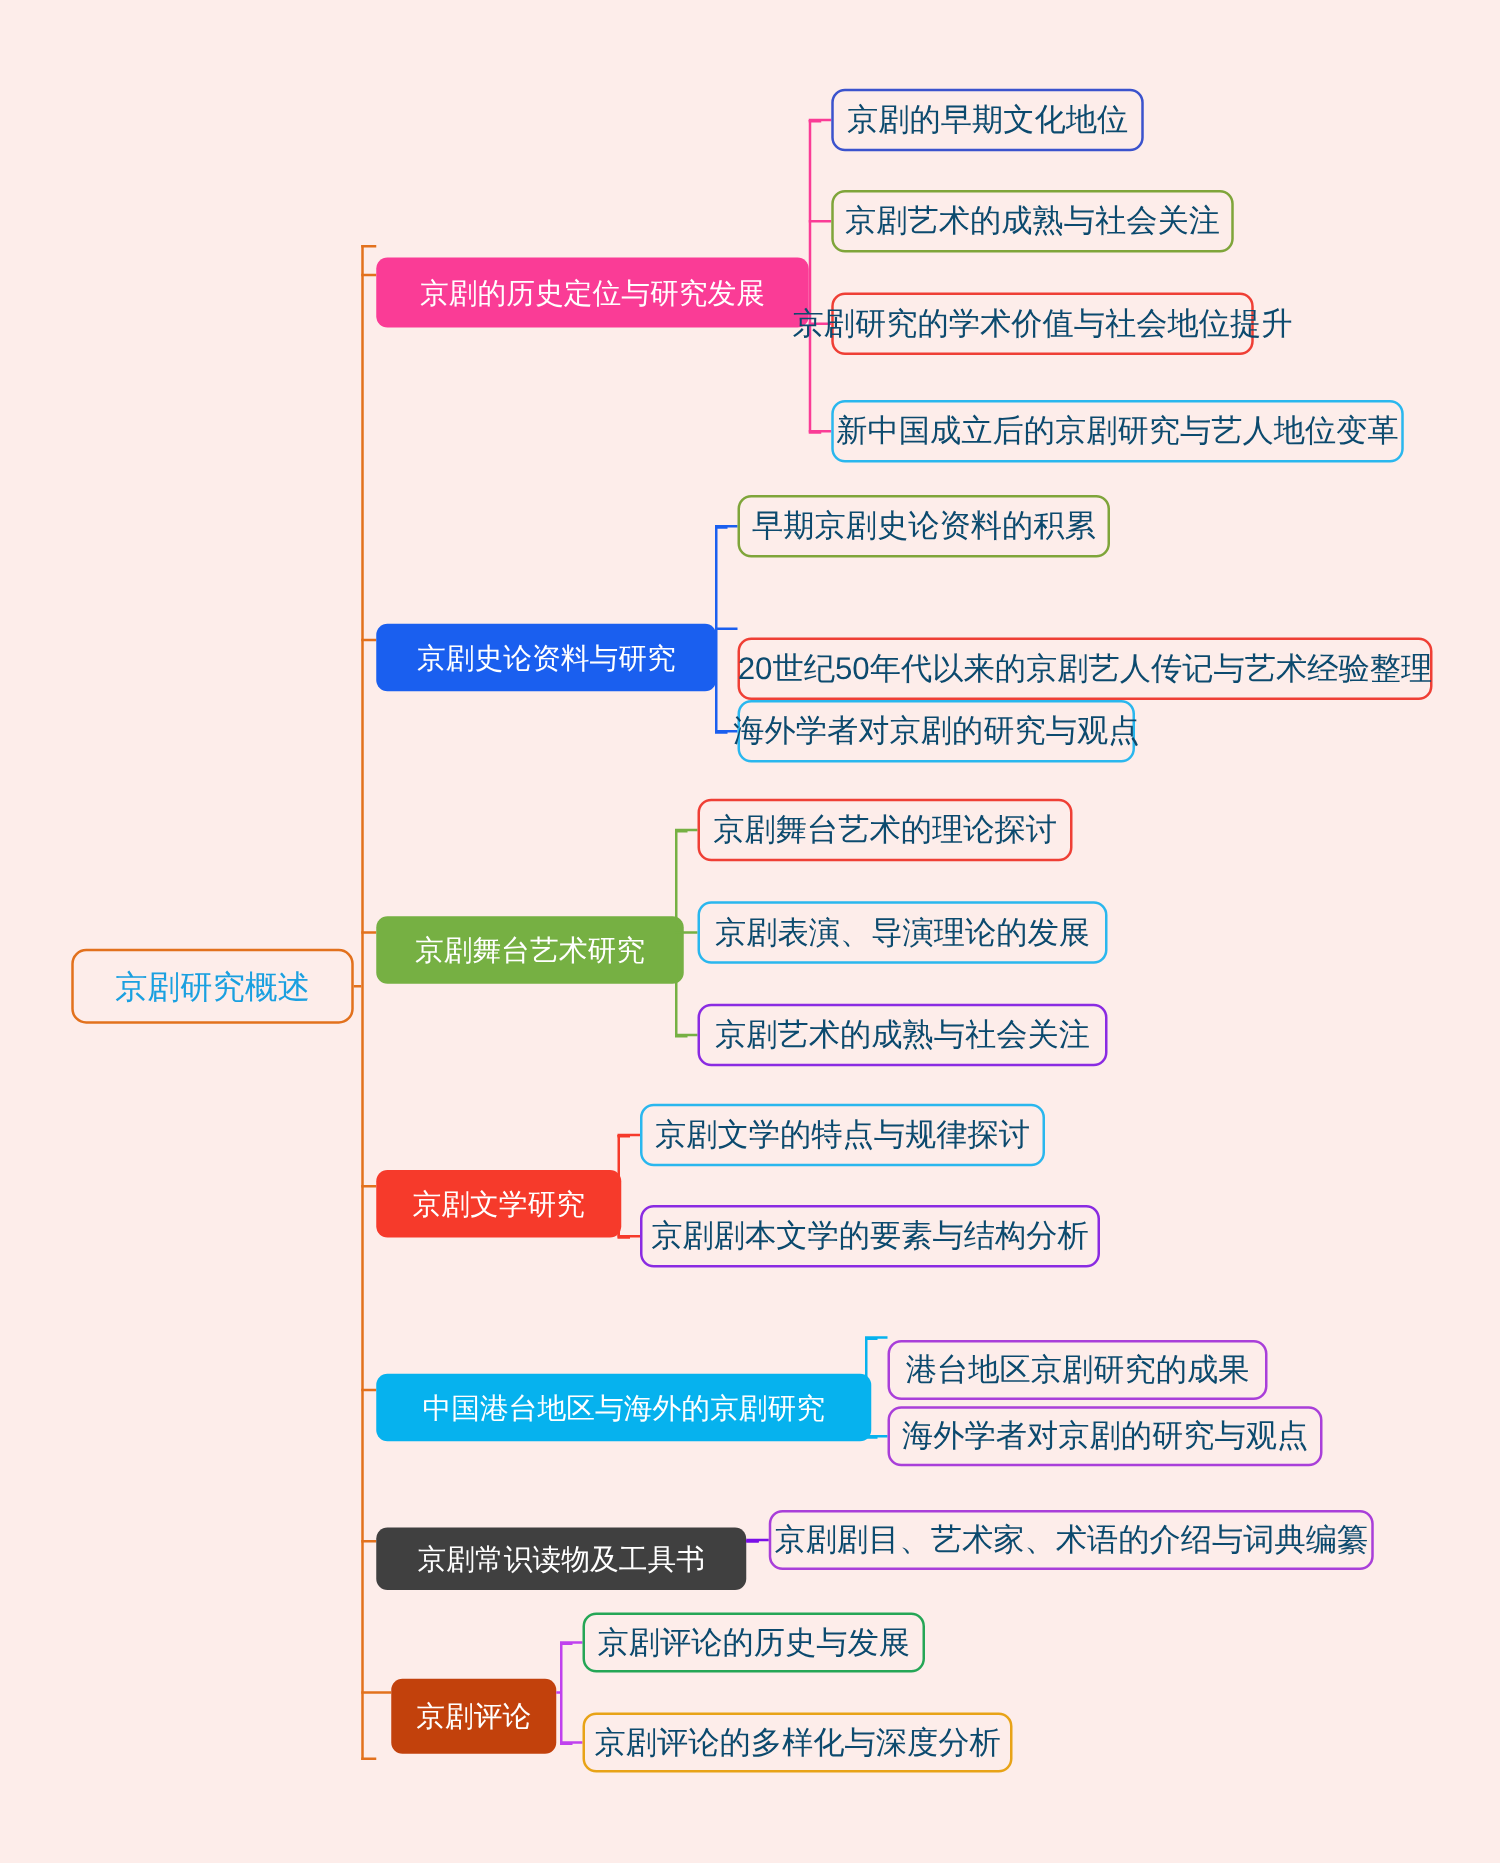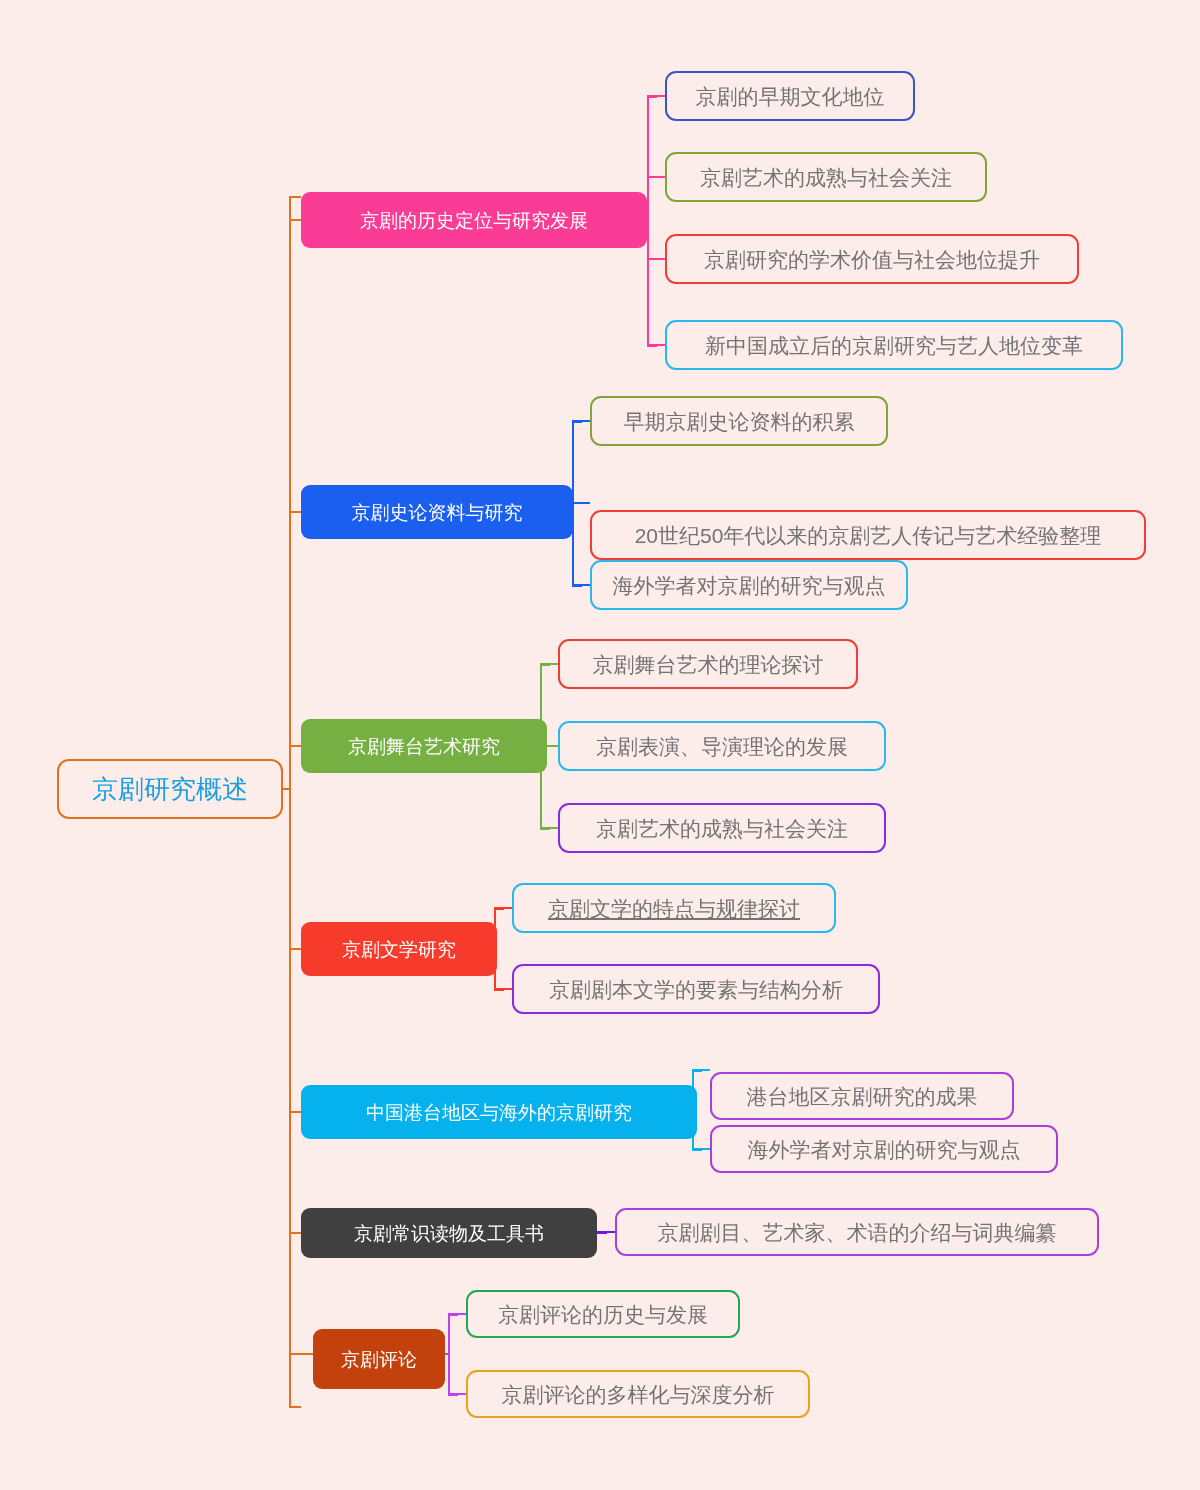--- a/index.html
+++ b/index.html
@@ -38,30 +38,31 @@
     background: #fdedea;
     color: #1aa0e0;
     font-size: 26px;
     padding: 0 22px;
     border-radius: 12px;
   }
 
   
   .branch-node {
     color: #ffffff;
-    font-size: 19px;
+    font-size: 23px;
     padding: 0 16px;
     border-radius: 9px;
+    margin-top: 14px;
   }
 
   
   .leaf-node {
     background: #fdedea;
-    color: #737373;
-    font-size: 21px;
+    color: #0c4a6e;
+    font-size: 25px;
     padding: 0 14px;
     border-width: 2px;
     border-style: solid;
     border-radius: 11px;
   }
 
   
   .trunk {
     position: absolute;
     width: 2px;
@@ -97,21 +98,21 @@
     <div class="node branch-node" style="left: 301px; top: 192px; width: 346px; height: 56px; background: rgb(250, 60, 150);">京剧的历史定位与研究发展</div>
     <div class="vline" style="left: 647px; top: 96px; height: 249px; background: rgb(250, 60, 150);"></div>
     <div class="cap" style="left: 647px; top: 96px; width: 10px; background: rgb(250, 60, 150);"></div>
     <div class="cap" style="left: 647px; top: 345px; width: 10px; background: rgb(250, 60, 150);"></div>
     <div class="hstub" style="left: 647px; top: 219px; width: 0px; background: rgb(250, 60, 150);"></div>
     <div class="hstub" style="left: 647px; top: 95px; width: 18px; background: rgb(250, 60, 150);"></div>
     <div class="node leaf-node" style="left: 665px; top: 71px; width: 250px; height: 50px; border-color: rgb(59, 83, 205);">京剧的早期文化地位</div>
     <div class="hstub" style="left: 647px; top: 176px; width: 18px; background: rgb(250, 60, 150);"></div>
     <div class="node leaf-node" style="left: 665px; top: 152px; width: 322px; height: 50px; border-color: rgb(127, 165, 58);">京剧艺术的成熟与社会关注</div>
     <div class="hstub" style="left: 647px; top: 258px; width: 18px; background: rgb(250, 60, 150);"></div>
-    <div class="node leaf-node" style="left: 665px; top: 234px; width: 414px; height: 50px; border-color: rgb(239, 63, 53);">京剧研究的学术价值与社会地位提升</div>
+    <div class="node leaf-node" style="left: 665px; top: 234px; width: 338px; height: 50px; border-color: rgb(239, 63, 53);">京剧研究的学术价值与社会地位提升</div>
     <div class="hstub" style="left: 647px; top: 344px; width: 18px; background: rgb(250, 60, 150);"></div>
     <div class="node leaf-node" style="left: 665px; top: 320px; width: 458px; height: 50px; border-color: rgb(42, 183, 238);">新中国成立后的京剧研究与艺人地位变革</div>
     <div class="hstub" style="left: 289px; top: 511px; width: 12px; background: rgb(226, 113, 29);"></div>
     <div class="node branch-node" style="left: 301px; top: 485px; width: 272px; height: 54px; background: rgb(26, 95, 239);">京剧史论资料与研究</div>
     <div class="vline" style="left: 572px; top: 421px; height: 164px; background: rgb(26, 95, 239);"></div>
     <div class="cap" style="left: 572px; top: 421px; width: 10px; background: rgb(26, 95, 239);"></div>
     <div class="cap" style="left: 572px; top: 585px; width: 10px; background: rgb(26, 95, 239);"></div>
     <div class="hstub" style="left: 573px; top: 511px; width: 0px; background: rgb(26, 95, 239);"></div>
     <div class="hstub" style="left: 572px; top: 420px; width: 18px; background: rgb(26, 95, 239);"></div>
     <div class="node leaf-node" style="left: 590px; top: 396px; width: 298px; height: 50px; border-color: rgb(127, 165, 58);">早期京剧史论资料的积累</div>
@@ -131,21 +132,21 @@
     <div class="node leaf-node" style="left: 558px; top: 721px; width: 328px; height: 50px; border-color: rgb(42, 183, 238);">京剧表演、导演理论的发展</div>
     <div class="hstub" style="left: 540px; top: 827px; width: 18px; background: rgb(118, 176, 67);"></div>
     <div class="node leaf-node" style="left: 558px; top: 803px; width: 328px; height: 50px; border-color: rgb(138, 43, 226);">京剧艺术的成熟与社会关注</div>
     <div class="hstub" style="left: 289px; top: 948px; width: 12px; background: rgb(226, 113, 29);"></div>
     <div class="node branch-node" style="left: 301px; top: 922px; width: 196px; height: 54px; background: rgb(246, 58, 43);">京剧文学研究</div>
     <div class="vline" style="left: 494px; top: 908px; height: 81px; background: rgb(246, 58, 43);"></div>
     <div class="cap" style="left: 494px; top: 908px; width: 10px; background: rgb(246, 58, 43);"></div>
     <div class="cap" style="left: 494px; top: 989px; width: 10px; background: rgb(246, 58, 43);"></div>
     <div class="hstub" style="left: 497px; top: 948px; width: 0px; background: rgb(246, 58, 43);"></div>
     <div class="hstub" style="left: 494px; top: 907px; width: 18px; background: rgb(246, 58, 43);"></div>
-    <div class="node leaf-node" style="left: 512px; top: 883px; width: 324px; height: 50px; border-color: rgb(42, 183, 238); text-decoration: underline;">京剧文学的特点与规律探讨</div>
+    <div class="node leaf-node" style="left: 512px; top: 883px; width: 324px; height: 50px; border-color: rgb(42, 183, 238);">京剧文学的特点与规律探讨</div>
     <div class="hstub" style="left: 494px; top: 988px; width: 18px; background: rgb(246, 58, 43);"></div>
     <div class="node leaf-node" style="left: 512px; top: 964px; width: 368px; height: 50px; border-color: rgb(138, 43, 226);">京剧剧本文学的要素与结构分析</div>
     <div class="hstub" style="left: 289px; top: 1111px; width: 12px; background: rgb(226, 113, 29);"></div>
     <div class="node branch-node" style="left: 301px; top: 1085px; width: 396px; height: 54px; background: rgb(6, 178, 238);">中国港台地区与海外的京剧研究</div>
     <div class="vline" style="left: 692px; top: 1070px; height: 79px; background: rgb(6, 178, 238);"></div>
     <div class="cap" style="left: 692px; top: 1070px; width: 10px; background: rgb(6, 178, 238);"></div>
     <div class="cap" style="left: 692px; top: 1149px; width: 10px; background: rgb(6, 178, 238);"></div>
     <div class="hstub" style="left: 697px; top: 1111px; width: 0px; background: rgb(6, 178, 238);"></div>
     <div class="hstub" style="left: 692px; top: 1069px; width: 18px; background: rgb(6, 178, 238);"></div>
     <div class="node leaf-node" style="left: 710px; top: 1046px; width: 304px; height: 48px; border-color: rgb(169, 63, 217); margin-top: 26px;">港台地区京剧研究的成果</div>

